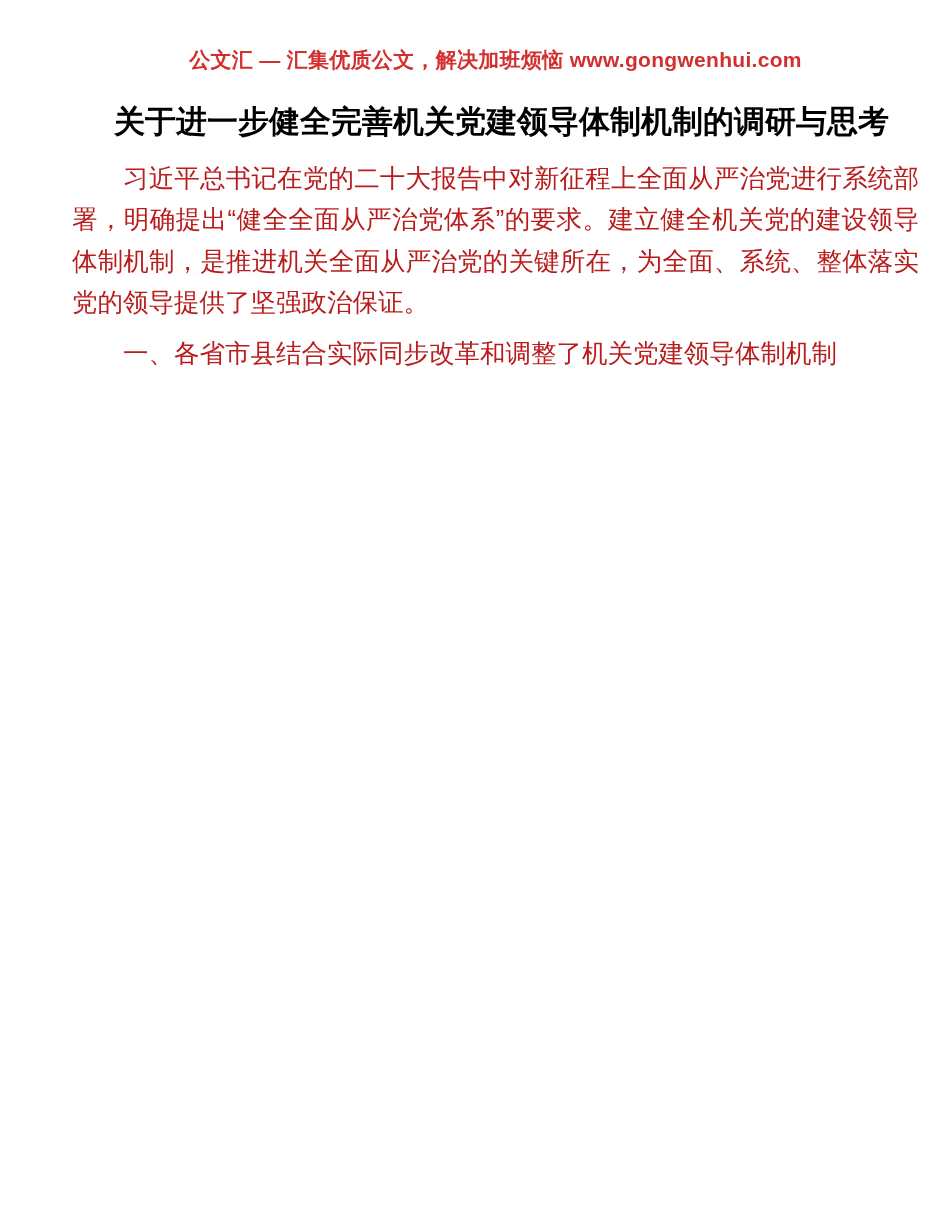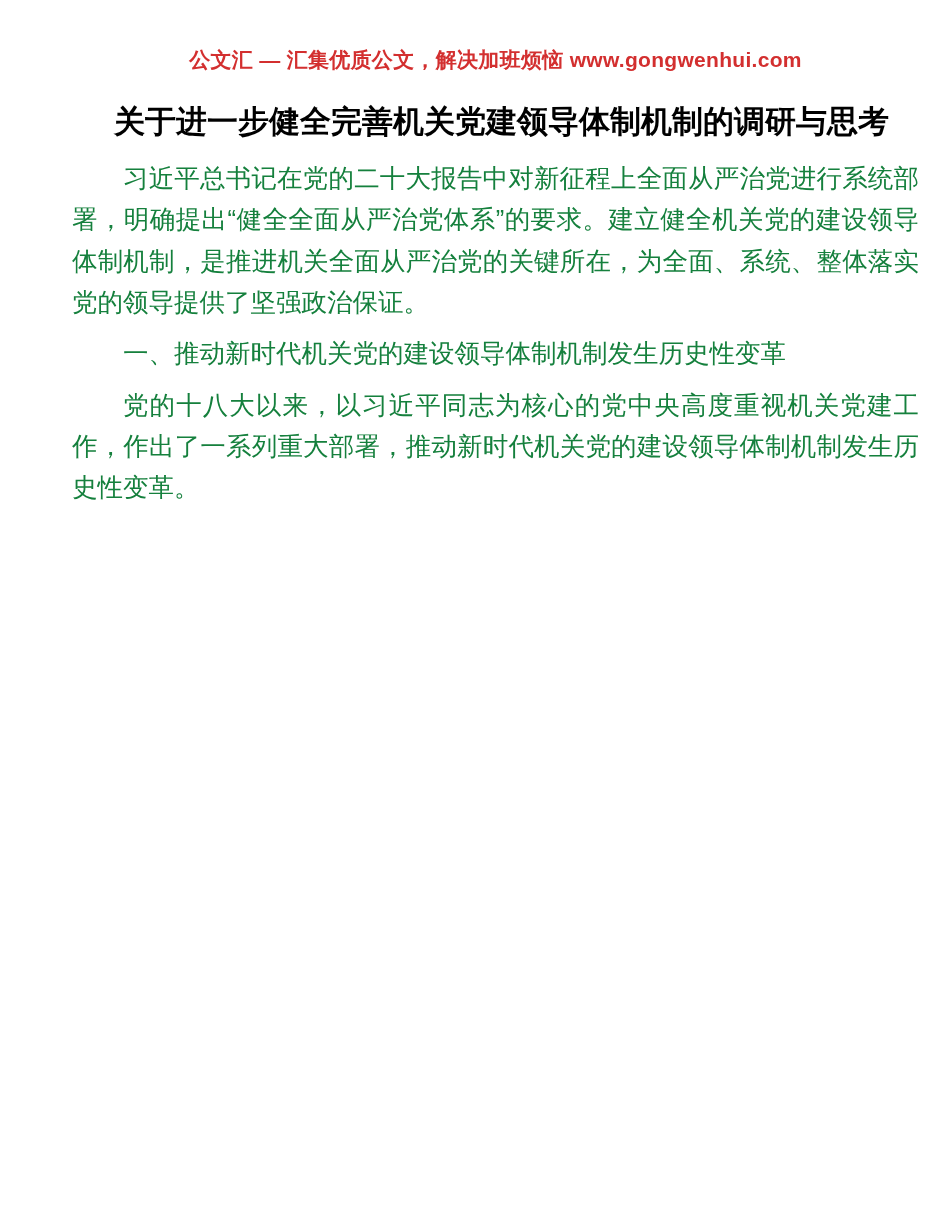--- a/index.html
+++ b/index.html
@@ -40,33 +40,32 @@
     margin: 0 30px 14px 30px;
     color: #000;
   }
   p.para {
     font-size: 25.5px;
     line-height: 1.62;
     margin: 0 0 10px 0;
     text-align: justify;
     text-justify: inter-ideograph;
     text-indent: 2em;
-    color: #15803d;
+    color: #b91c1c;
   }
 </style>
 </head>
 <body>
 
 <div class="page">
 
   <div class="watermark">公文汇 — 汇集优质公文，解决加班烦恼 www.gongwenhui.com</div>
 
   <h1 class="doc-title">关于进一步健全完善机关党建领导体制机制的调研与思考</h1>
 
   <p class="para">习近平总书记在党的二十大报告中对新征程上全面从严治党进行系统部署，明确提出“健全全面从严治党体系”的要求。建立健全机关党的建设领导体制机制，是推进机关全面从严治党的关键所在，为全面、系统、整体落实党的领导提供了坚强政治保证。</p>
 
-  <p class="para">一、推动新时代机关党的建设领导体制机制发生历史性变革</p>
+  <p class="para">一、各省市县结合实际同步改革和调整了机关党建领导体制机制</p>
 
-  <p class="para">党的十八大以来，以习近平同志为核心的党中央高度重视机关党建工作，作出了一系列重大部署，推动新时代机关党的建设领导体制机制发生历史性变革。</p>
 
 
 
 </div>
 
 </body></html>

